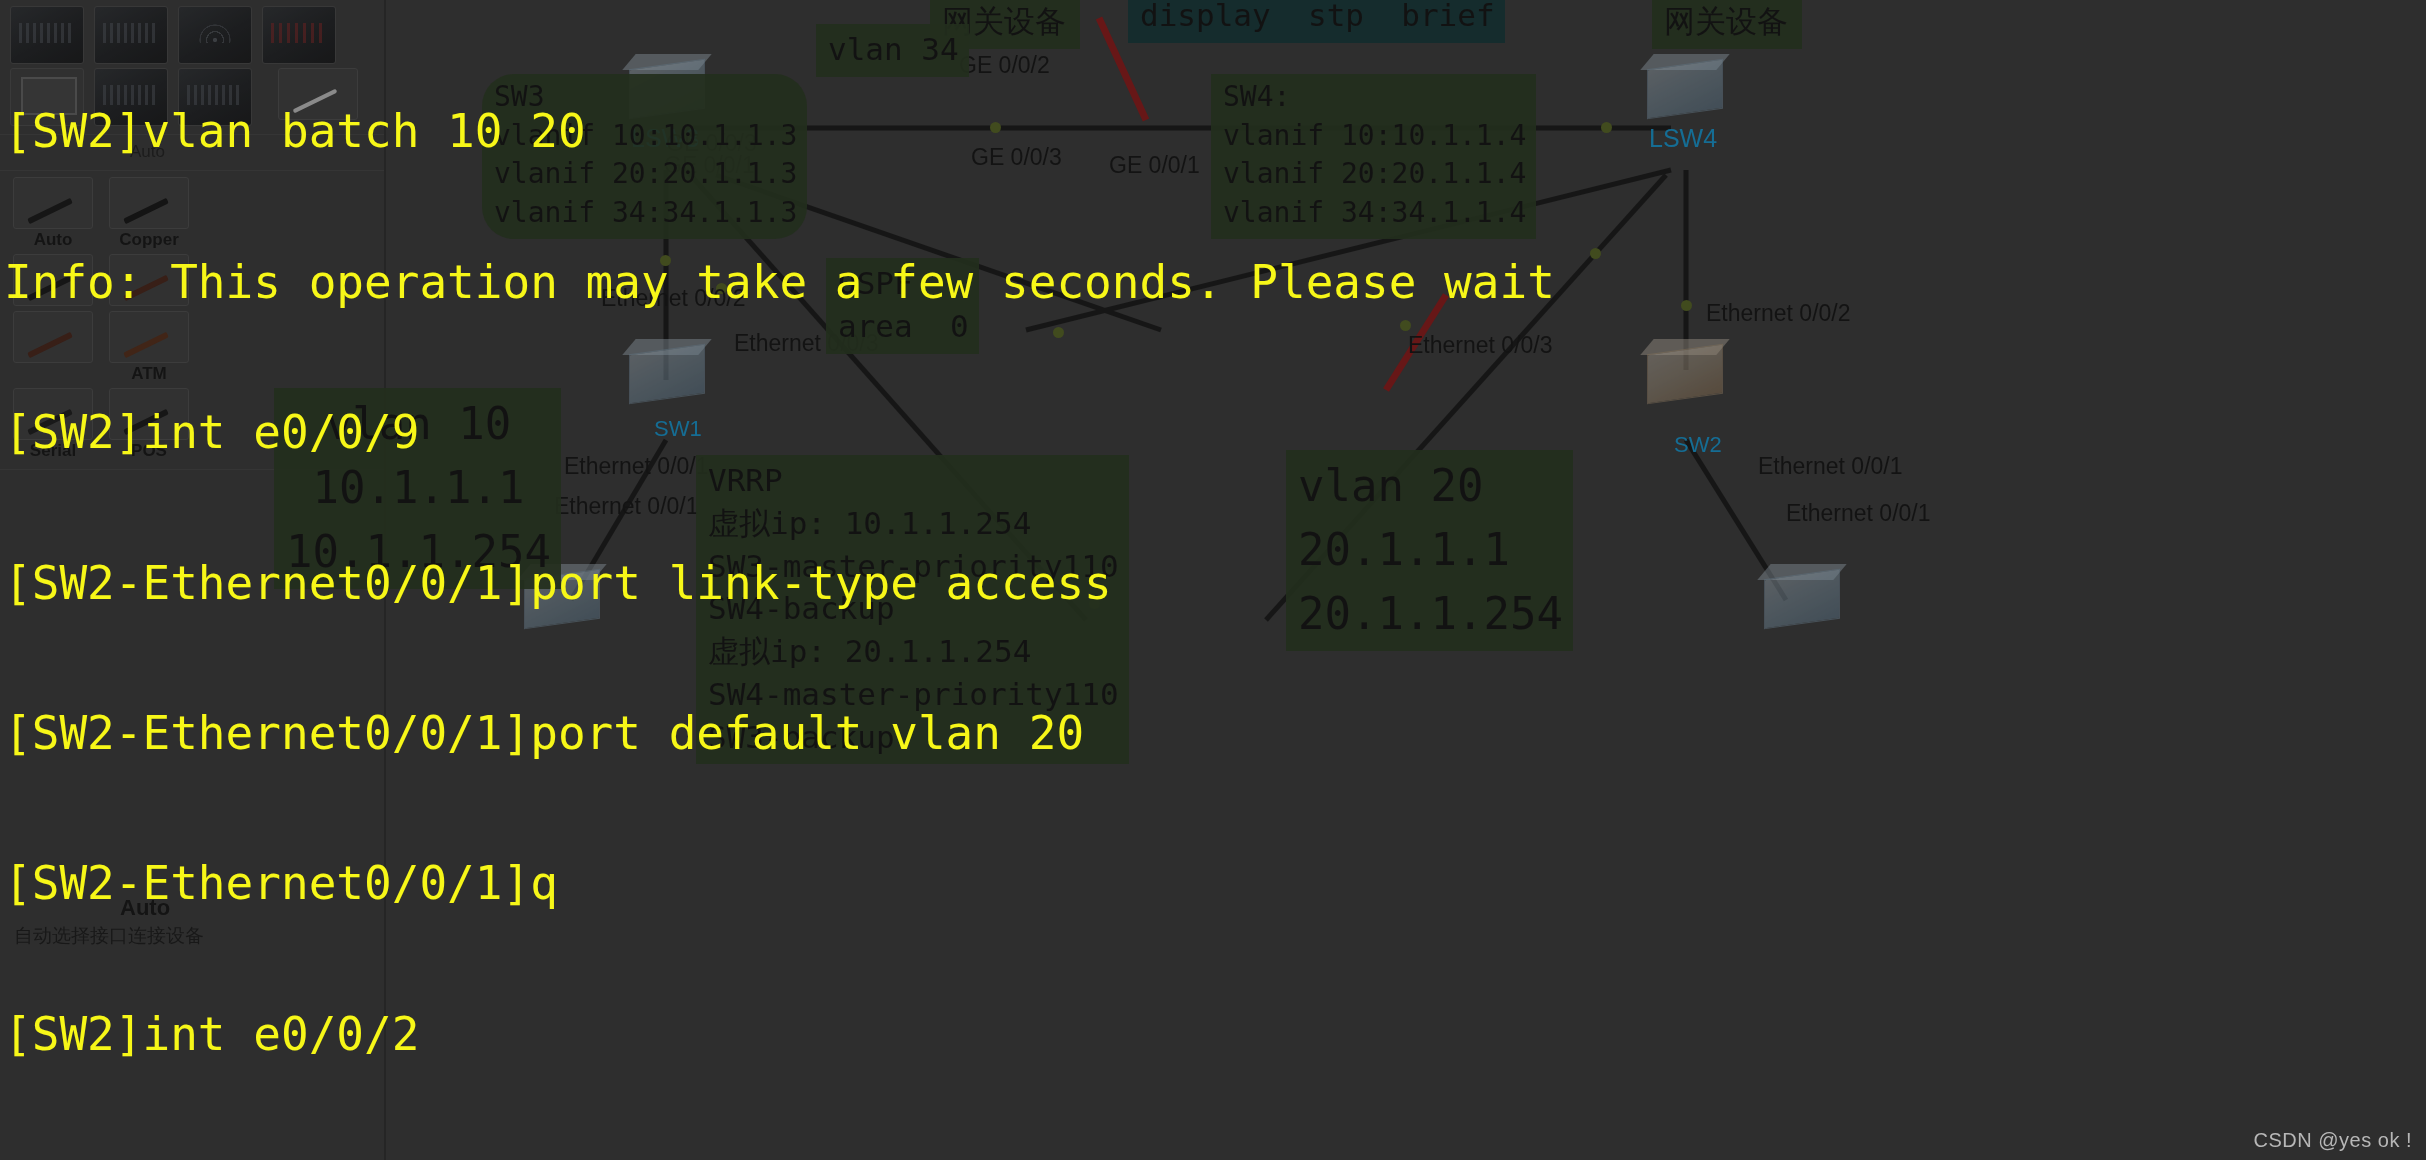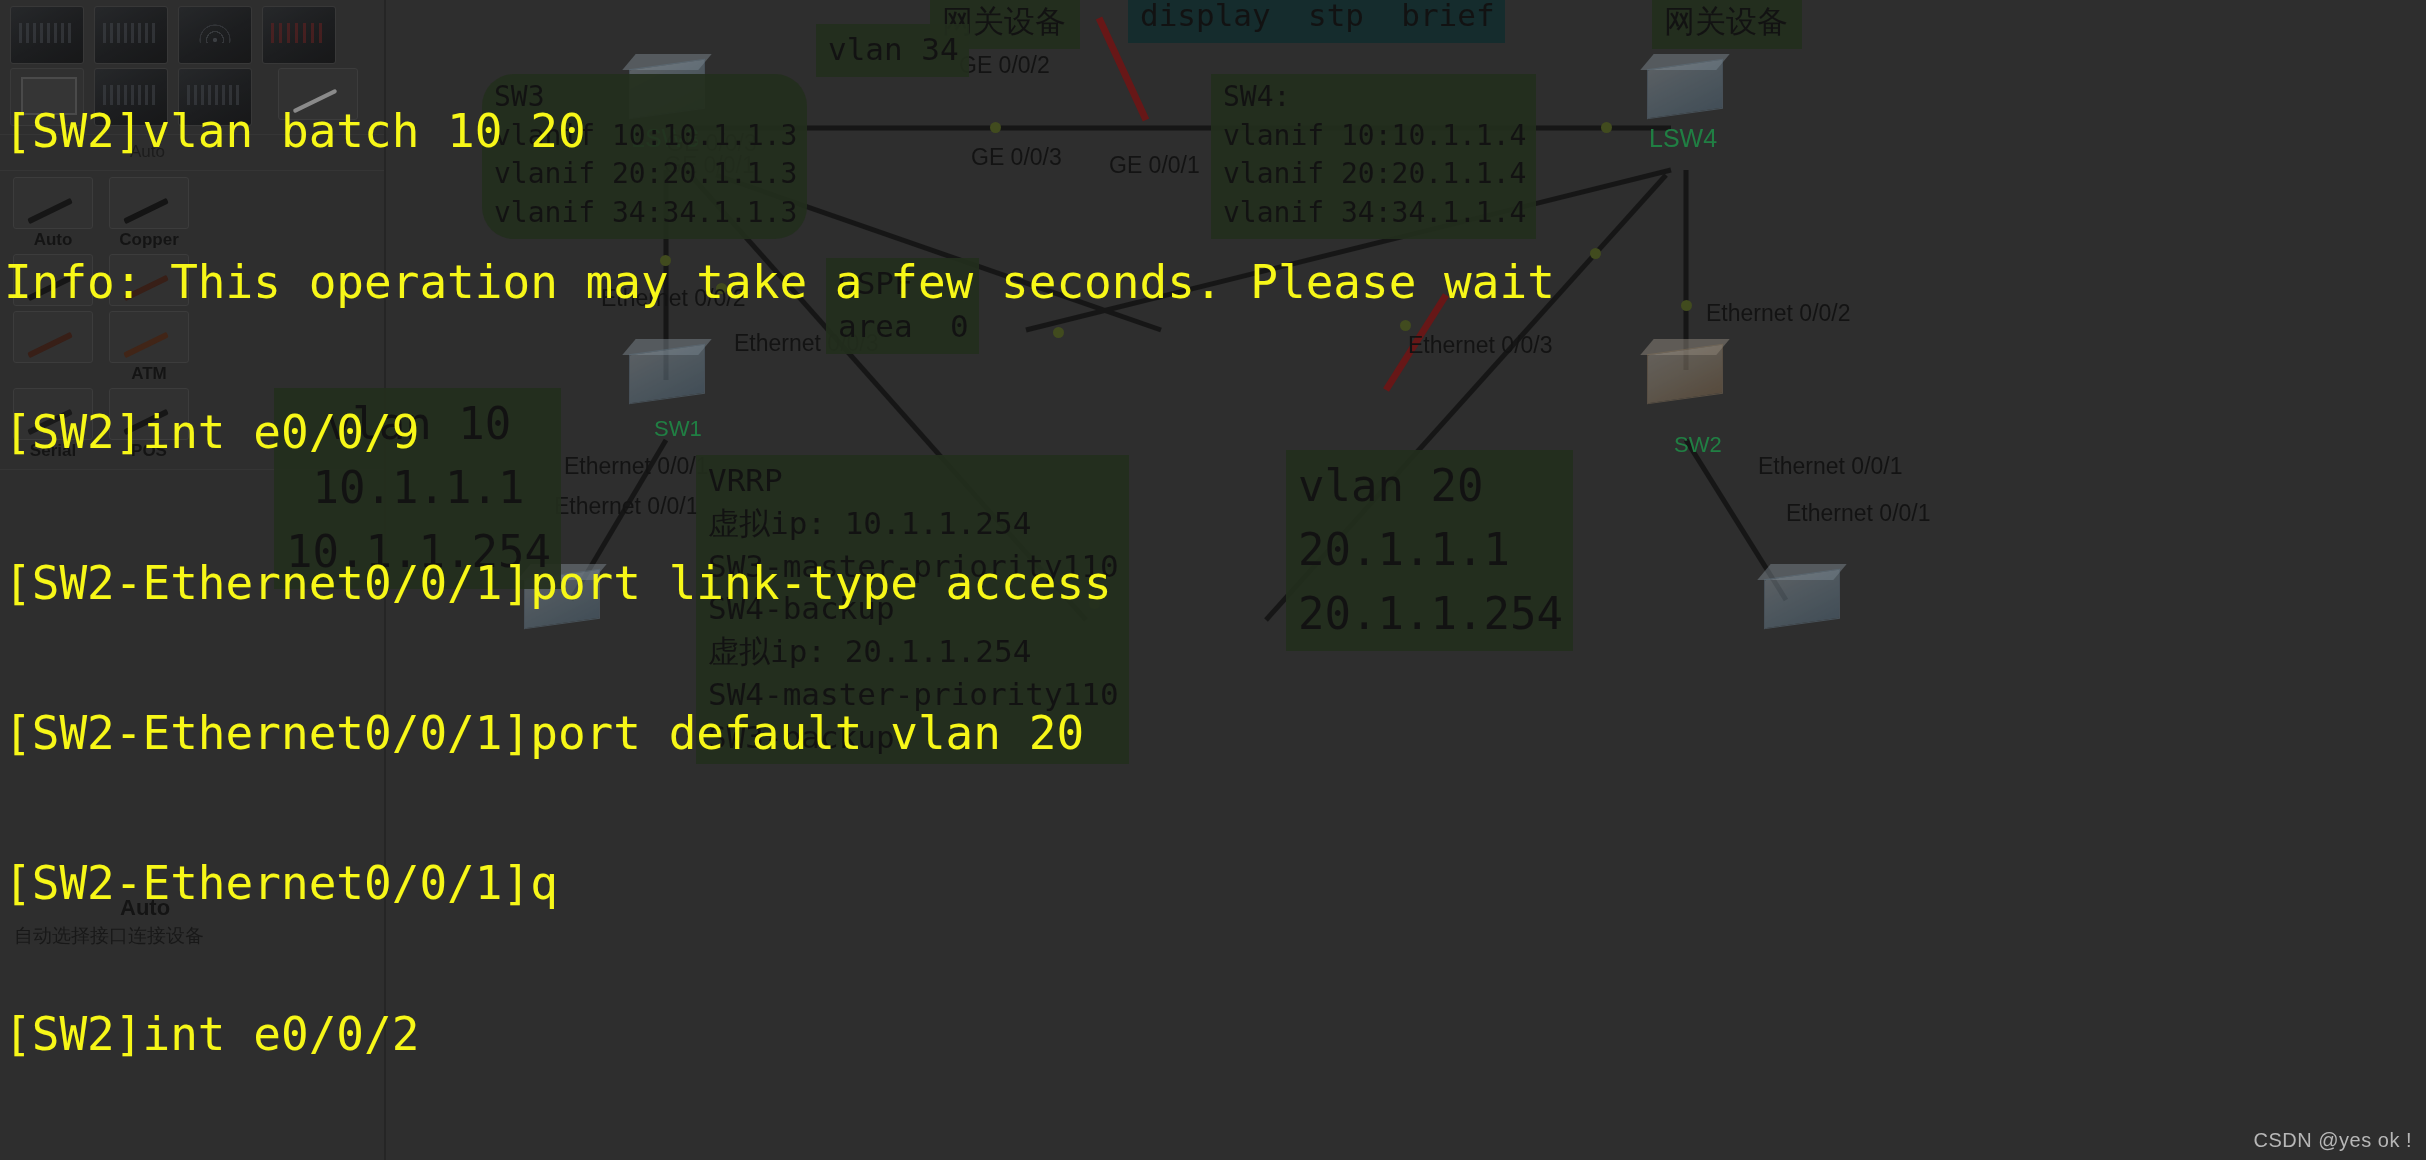--- a/index.html
+++ b/index.html
@@ -168,21 +168,21 @@
   .ilabel {
     position: absolute;
     font-size: 23px;
     color: #0b0b0b;
     white-space: nowrap;
     font-family: "Liberation Sans", sans-serif;
   }
   .nlabel {
     position: absolute;
     font-size: 25px;
-    color: #22c55e;
+    color: #0ea5e9;
     white-space: nowrap;
     font-family: "Liberation Sans", sans-serif;
   }
 
   
   .note {
     position: absolute;
     background: rgba(38,58,28,0.92);
     color: #0a0a0a;
     font-family: "DejaVu Sans Mono", monospace;

